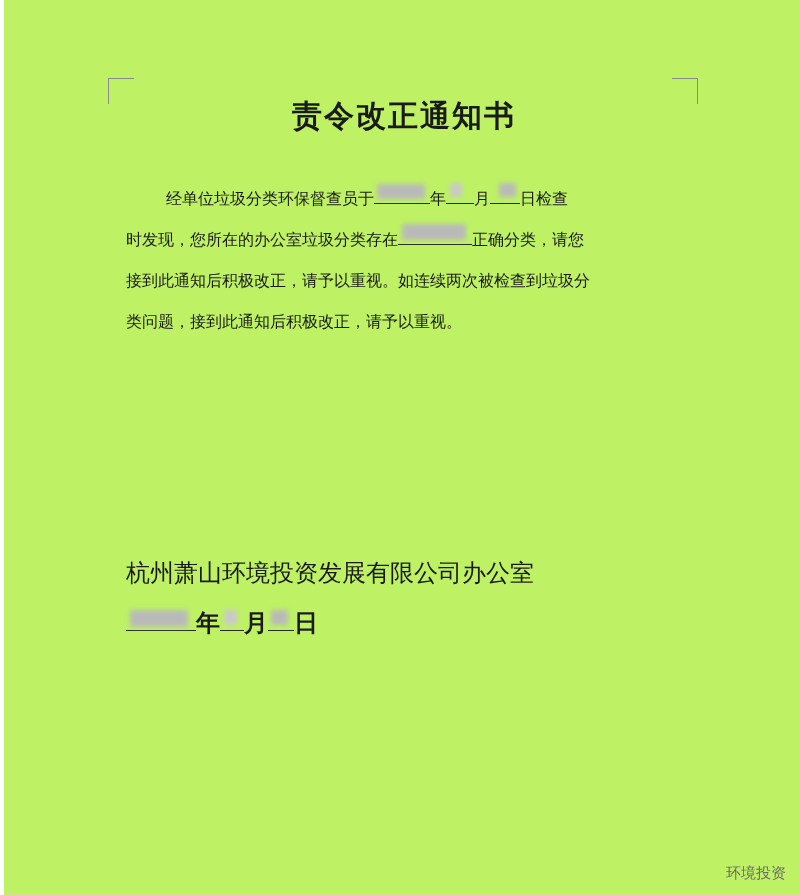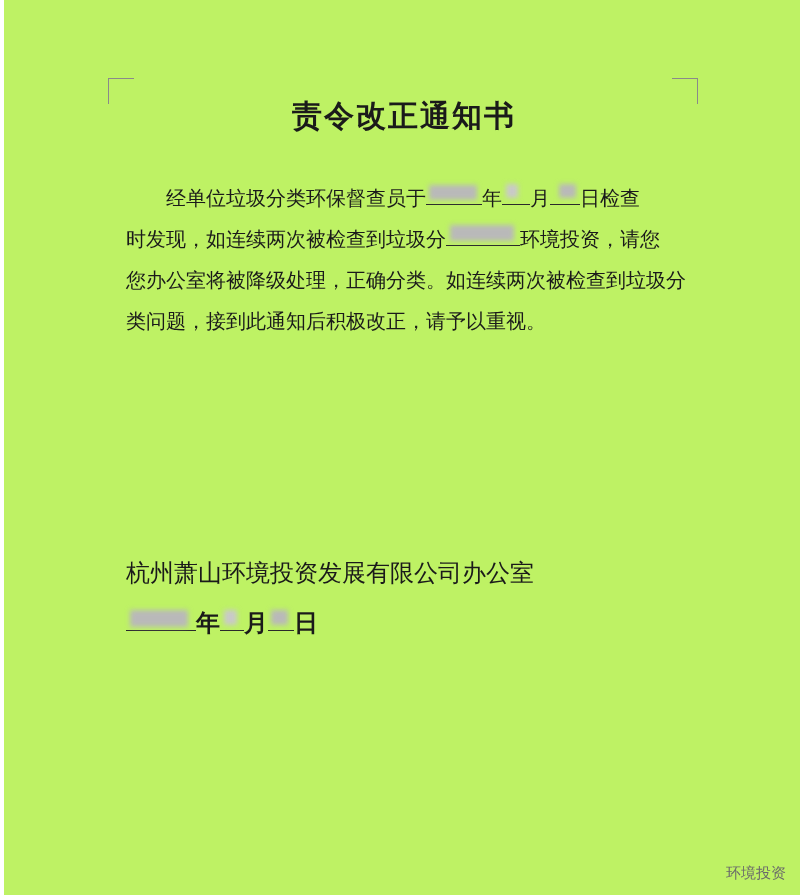--- a/index.html
+++ b/index.html
@@ -65,21 +65,21 @@
   }
 
   .salutation {
     font-size: 20px;
     line-height: 38px;
     white-space: nowrap;
     margin-bottom: 10px;
   }
 
   .para {
-    font-size: 20px;
+    font-size: 16px;
     line-height: 41px;
     text-align: justify;
     text-justify: inter-ideograph;
   }
   .para .indent { display: inline-block; width: 40px; }
 
   
   .redact {
     display: inline-block;
     vertical-align: middle;
@@ -130,22 +130,22 @@
   <div class="crop-mark crop-tl"></div>
   <div class="crop-mark crop-tr"></div>
 
   <div class="doc-title">责令改正通知书</div>
 
   <div class="body-block">
 
 
     <div class="para">
       <span class="indent"></span><span>经单位垃圾分类环保督查员于</span><span class="ul" style="width:56px;height:20px;position:relative;"><span class="redact" style="width:48px;height:15px;position:absolute;left:3px;top:1px;"></span></span><span>年</span><span class="ul" style="width:28px;height:20px;position:relative;"><span class="redact light" style="width:12px;height:14px;position:absolute;left:4px;top:0;"></span></span><span>月</span><span class="ul" style="width:30px;height:20px;position:relative;"><span class="redact" style="width:17px;height:14px;position:absolute;left:9px;top:0;"></span></span><span>日检查</span><br>
-      <span>时发现，如连续两次被检查到垃圾分</span><span class="ul" style="width:74px;height:20px;position:relative;"><span class="redact" style="width:64px;height:16px;position:absolute;left:4px;top:0;"></span></span><span>环境投资，请您</span><br>
-      <span>您办公室将被降级处理，正确分类。如连续两次被检查到垃圾分</span><br>
+      <span>时发现，您所在的办公室垃圾分类存在</span><span class="ul" style="width:74px;height:20px;position:relative;"><span class="redact" style="width:64px;height:16px;position:absolute;left:4px;top:0;"></span></span><span>正确分类，请您</span><br>
+      <span>接到此通知后积极改正，请予以重视。如连续两次被检查到垃圾分</span><br>
       <span>类问题，接到此通知后积极改正，请予以重视。</span>
     </div>
   </div>
 
   <div class="sig-block">
     <div class="sig-org">杭州萧山环境投资发展有限公司办公室</div>
     <div class="sig-date">
       <span class="ul" style="width:70px;height:20px;position:relative;"><span class="redact" style="width:58px;height:17px;position:absolute;left:4px;top:0;"></span></span><span>年</span><span class="ul" style="width:24px;height:20px;position:relative;"><span class="redact light" style="width:13px;height:15px;position:absolute;left:4px;top:0;"></span></span><span>月</span><span class="ul" style="width:26px;height:20px;position:relative;"><span class="redact" style="width:17px;height:15px;position:absolute;left:3px;top:0;"></span></span><span>日</span>
     </div>
   </div>

